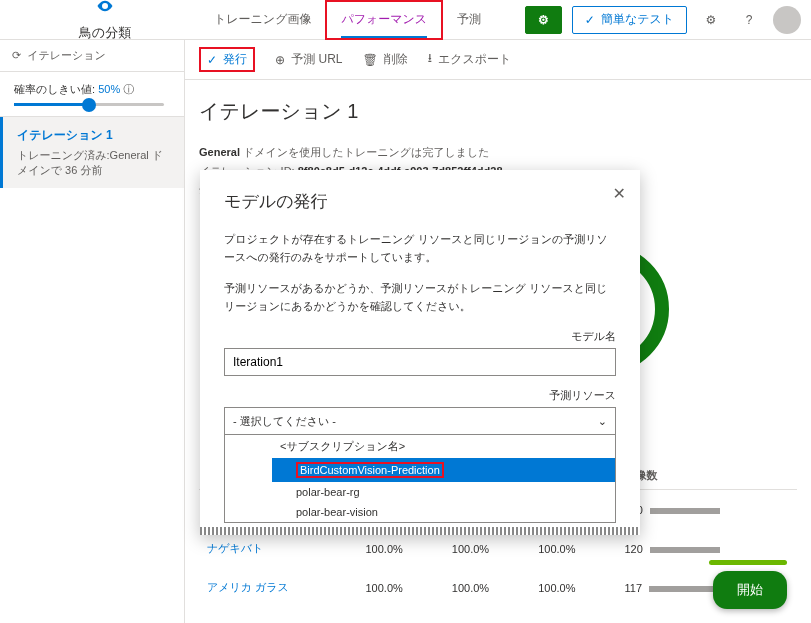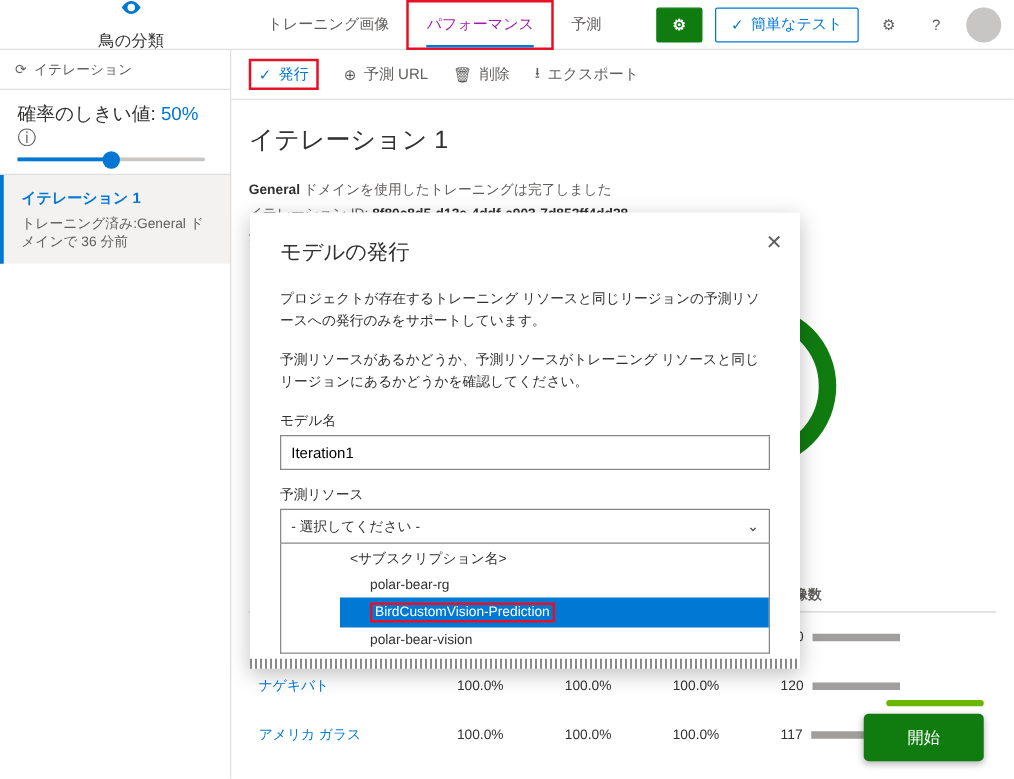--- a/index.html
+++ b/index.html
@@ -16,21 +16,21 @@
 .top-actions { margin-left:auto; display:flex; align-items:center; gap:10px; }
 .btn { height:28px; padding:0 12px; border-radius:2px; display:flex; align-items:center; gap:6px; font-size:12px; cursor:pointer; }
 .btn-green { background:#107c10; color:#fff; border:1px solid #107c10; font-weight:600; }
 .btn-outline { background:#fff; color:#0078d4; border:1px solid #0078d4; }
 .icon-btn { width:28px; height:28px; display:flex; align-items:center; justify-content:center; color:#605e5c; cursor:pointer; }
 .avatar { width:28px; height:28px; border-radius:50%; background:#c8c6c4; }
 .body { display:flex; height:583px; }
 .sidebar { width:185px; border-right:1px solid #e1dfdd; }
 .side-head { padding:8px 12px; border-bottom:1px solid #e1dfdd; display:flex; align-items:center; gap:6px; color:#605e5c; font-size:11px; }
 .thresh { padding:10px 14px; border-bottom:1px solid #e1dfdd; }
-.thresh-label { font-size:15px; margin-bottom:6px; }
+.thresh-label { font-size:11px; margin-bottom:6px; }
 .thresh-val { color:#0078d4; }
 .slider-track { width:150px; height:3px; background:#c8c6c4; position:relative; border-radius:2px; }
 .slider-fill { position:absolute; height:3px; background:#0078d4; left:0; }
 .slider-thumb { position:absolute; width:14px; height:14px; border-radius:50%; background:#0078d4; top:-5.5px; }
 .iter-item { padding:10px 14px; border-left:3px solid #0078d4; background:#f3f2f1; }
 .iter-name { font-weight:600; font-size:12px; margin-bottom:4px; color:#0078d4; }
 .iter-meta { font-size:11px; color:#605e5c; }
 .main { flex:1; position:relative; overflow:hidden; }
 .toolbar { height:40px; border-bottom:1px solid #e1dfdd; display:flex; align-items:center; gap:20px; padding:0 14px; color:#605e5c; font-size:12px; }
 .tb-item { display:flex; align-items:center; gap:6px; cursor:pointer; }
@@ -42,28 +42,28 @@
 .metrics-row { display:flex; gap:40px; margin-top:20px; }
 .donut-wrap { text-align:center; }
 .donut { width:130px; height:130px; border-radius:50%; border:14px solid #107c10; display:flex; align-items:center; justify-content:center; font-size:18px; color:#107c10; font-weight:600; margin:8px auto; }
 .metric-title { font-size:12px; color:#605e5c; }
 .tag-table { margin-top:80px; }
 .tag-table table { width:100%; border-collapse:collapse; }
 .tag-table th { text-align:left; font-size:11px; color:#605e5c; font-weight:600; padding:6px 8px; border-bottom:1px solid #e1dfdd; }
 .tag-table td { font-size:11px; padding:12px 8px; }
 .tag-table td.tagname { color:#0078d4; }
 .bar { width:70px; height:6px; background:#a19f9d; display:inline-block; margin-left:4px; }
-.fab { position:absolute; right:24px; bottom:14px; background:#107c10; color:#fff; padding:10px 35px; border-radius:4px; font-size:13px; box-shadow:0 2px 6px rgba(0,0,0,.3); cursor:pointer; }
+.fab { position:absolute; right:24px; bottom:14px; background:#107c10; color:#fff; padding:10px 24px; border-radius:14px; font-size:13px; box-shadow:0 2px 6px rgba(0,0,0,.3); cursor:pointer; }
 .fab-track { position:absolute; right:24px; bottom:58px; width:78px; height:5px; background:#6bb700; border-radius:3px; }
 
 .modal { position:absolute; left:200px; top:170px; width:440px; background:#fff; box-shadow:0 4px 16px rgba(0,0,0,.25); padding:20px 24px 0; z-index:20; }
 .modal-title { font-size:17px; font-weight:400; margin-bottom:18px; }
 .modal-close { position:absolute; right:14px; top:14px; cursor:pointer; color:#605e5c; font-size:16px; }
 .modal-text { font-size:11px; color:#323130; line-height:1.6; margin-bottom:14px; }
-.modal-label { font-size:11px; margin:12px 0 4px; }
+.modal-label { font-size:11px; margin:12px 0 4px;text-align:right; }
 .modal-input { width:100%; border:1px solid #8a8886; height:28px; padding:0 8px; font-size:12px; }
 .modal-select-wrap { position:relative; margin-bottom:4px; }
 .modal-select { width:100%; border:1px solid #8a8886; height:28px; padding:0 8px; font-size:11px; display:flex; align-items:center; justify-content:space-between; cursor:pointer; }
 .dropdown { border:1px solid #8a8886; border-top:none; font-size:11px;padding-left:47px; }
 .dd-group { padding:4px 8px; color:#323130; }
 .dd-opt { padding:4px 8px 4px 24px; cursor:pointer; }
 .dd-opt.sel { background:#0078d4; color:#fff; }
 .dd-opt-text.hl { border:2px solid #e81123; padding:0 2px; display:inline-block; }
 .modal-resize { height:8px; background:repeating-linear-gradient(90deg,#888 0 2px,transparent 2px 4px); margin:4px -24px 0; }
 </style>
@@ -206,19 +206,19 @@
   <div class="modal-label">モデル名</div>
   <input class="modal-input" value="Iteration1" style="">
   <div class="modal-label">予測リソース</div>
   <div class="modal-select-wrap">
     <div class="modal-select">
       <span>- 選択してください -</span>
       <span>⌄</span>
     </div>
     <div class="dropdown">
       <div class="dd-group">&lt;サブスクリプション名&gt;</div>
+      <div class="dd-opt sel"><span class="dd-opt-text hl">BirdCustomVision-Prediction</span></div>
       <div class="dd-opt">polar-bear-rg</div>
-      <div class="dd-opt sel"><span class="dd-opt-text hl">BirdCustomVision-Prediction</span></div>
       <div class="dd-opt">polar-bear-vision</div>
     </div>
   </div>
   <div class="modal-resize"></div>
 </div>
 
 </body></html>

